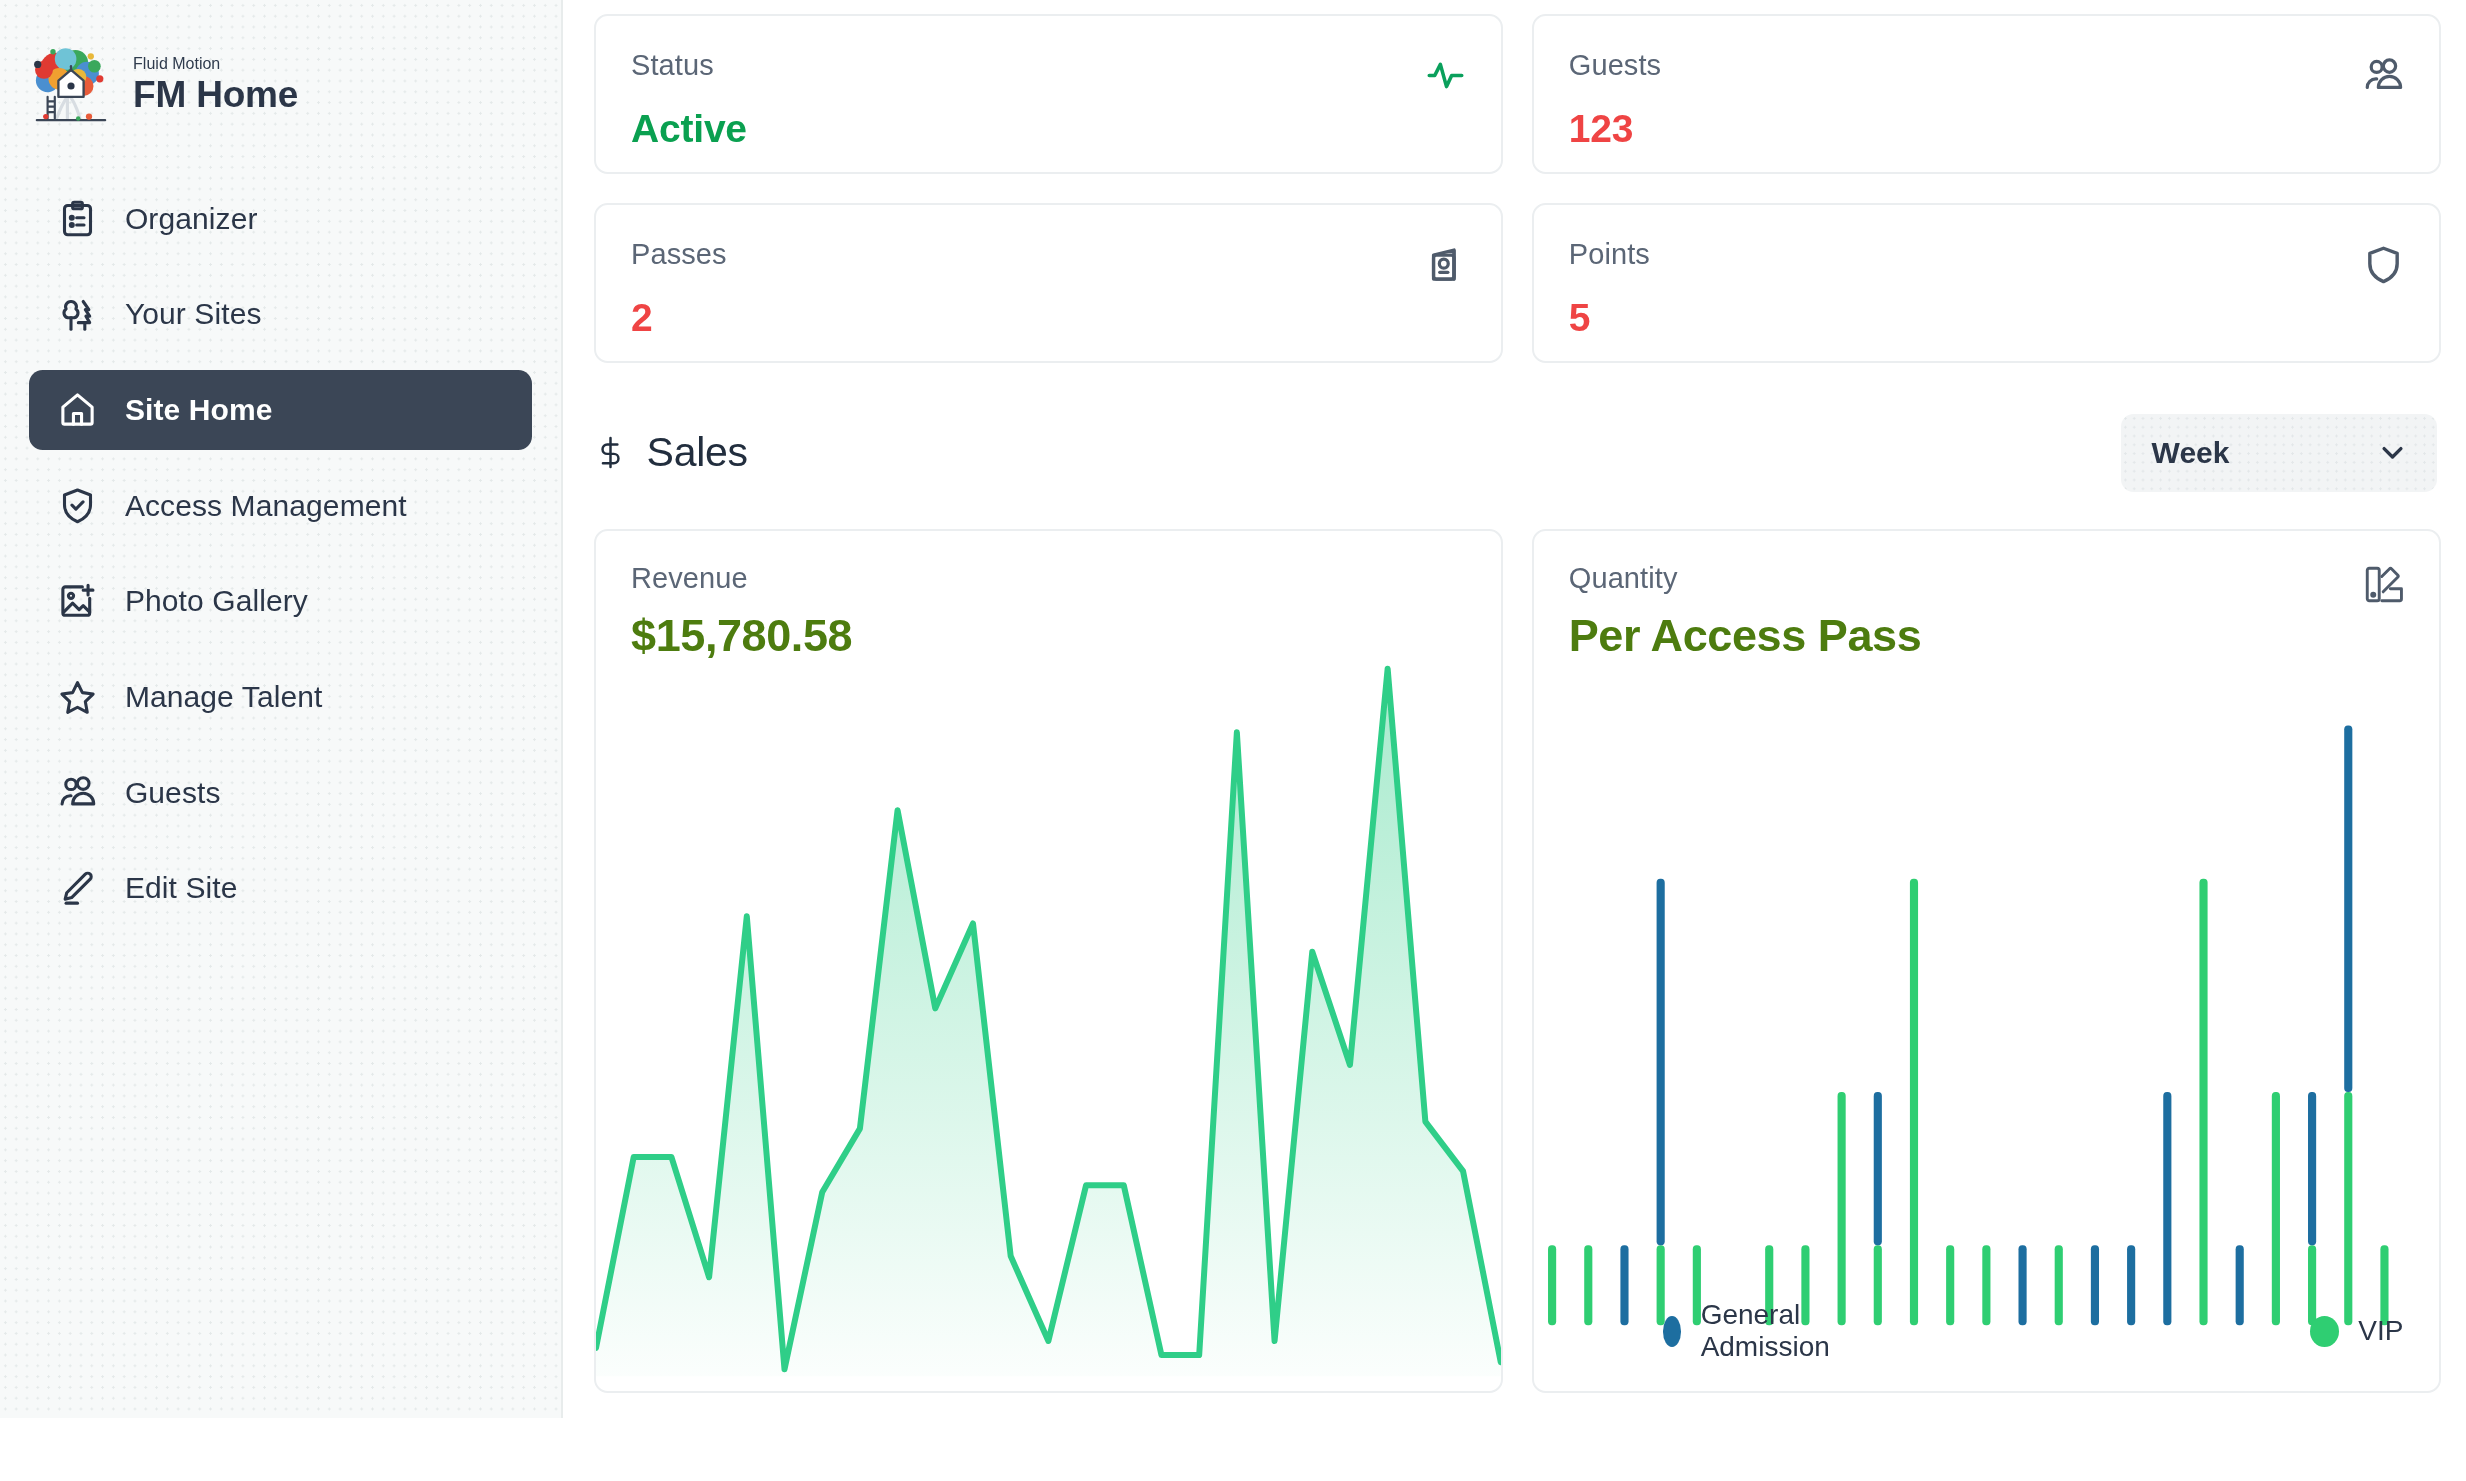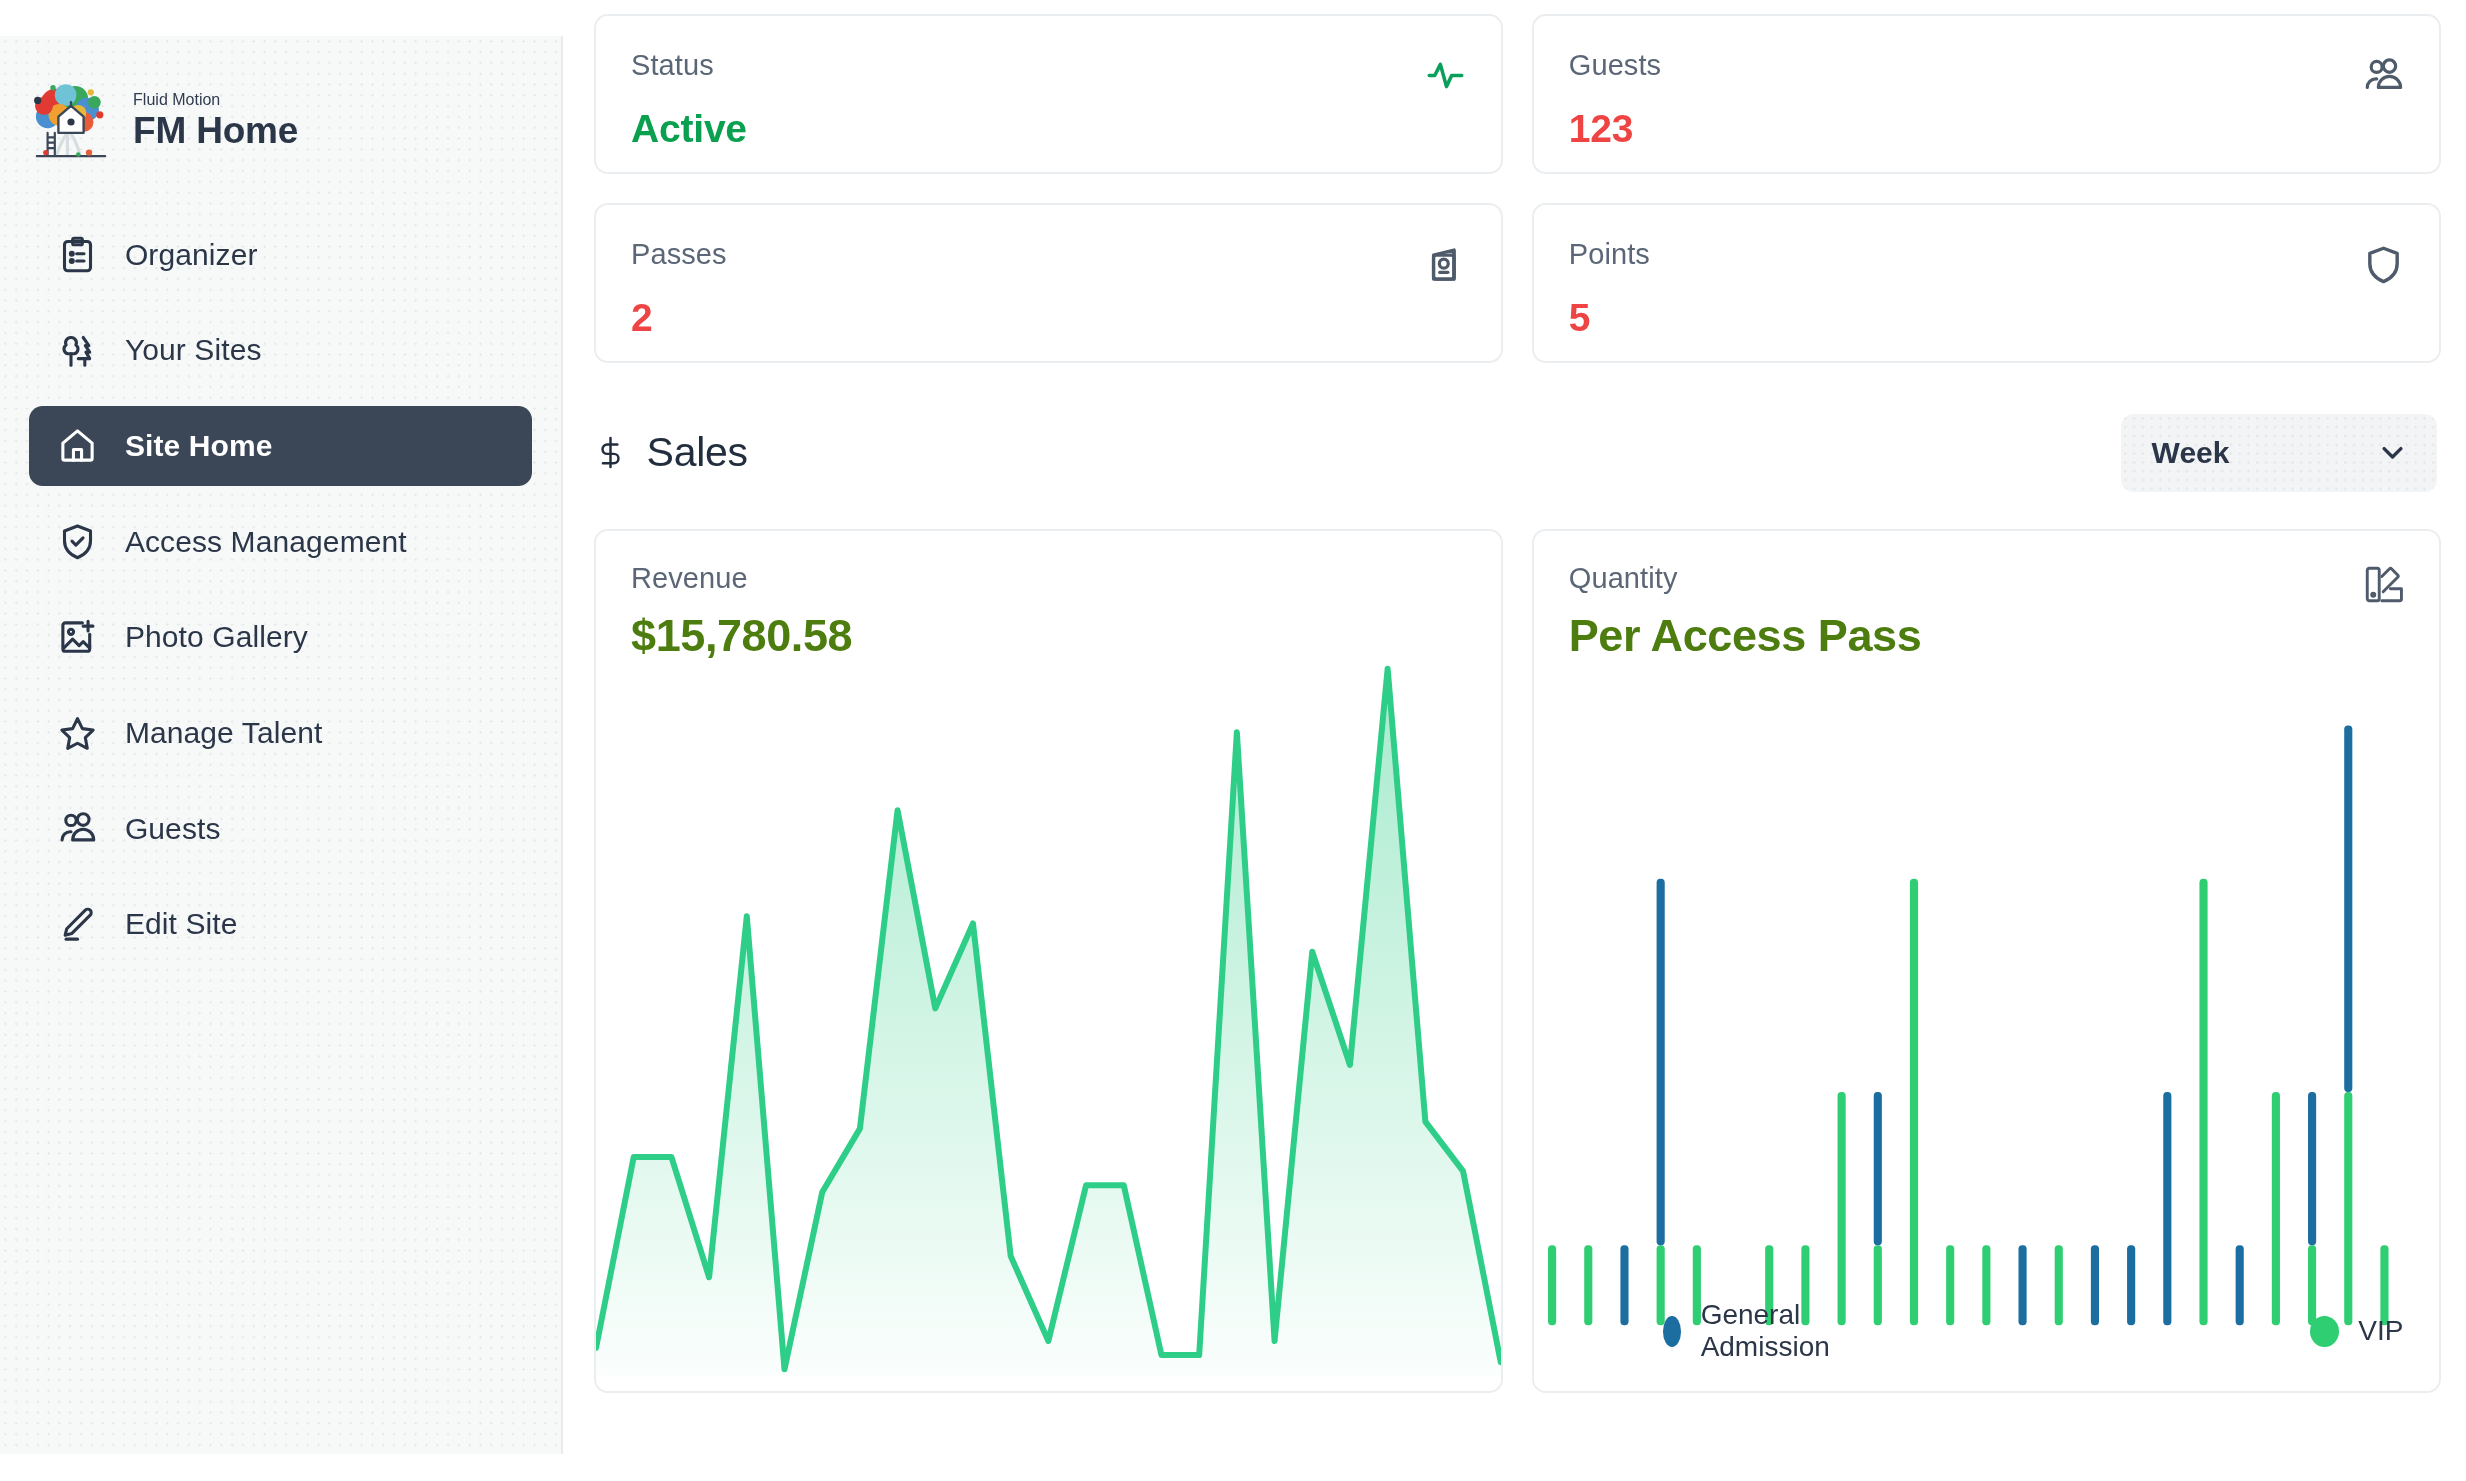--- a/index.html
+++ b/index.html
@@ -23,21 +23,20 @@
   .sidebar {
     width: 563px;
     flex: 0 0 563px;
     height: 1418px;
     background-color: #f7f9f9;
     background-image: radial-gradient(#e4e9e9 1px, transparent 1px);
     background-size: 10.8px 10.8px;
     border-right: 2px solid #e8ecec;
     padding: 21.6px 0 0 0;
     position: relative;
-    margin-top: 36px;
   }
 
   .brand {
     display: flex;
     align-items: center;
     gap: 17.6px;
     padding: 13.7px 0 0 25.5px;
     height: 116px;
   }
   .brand-logo {

